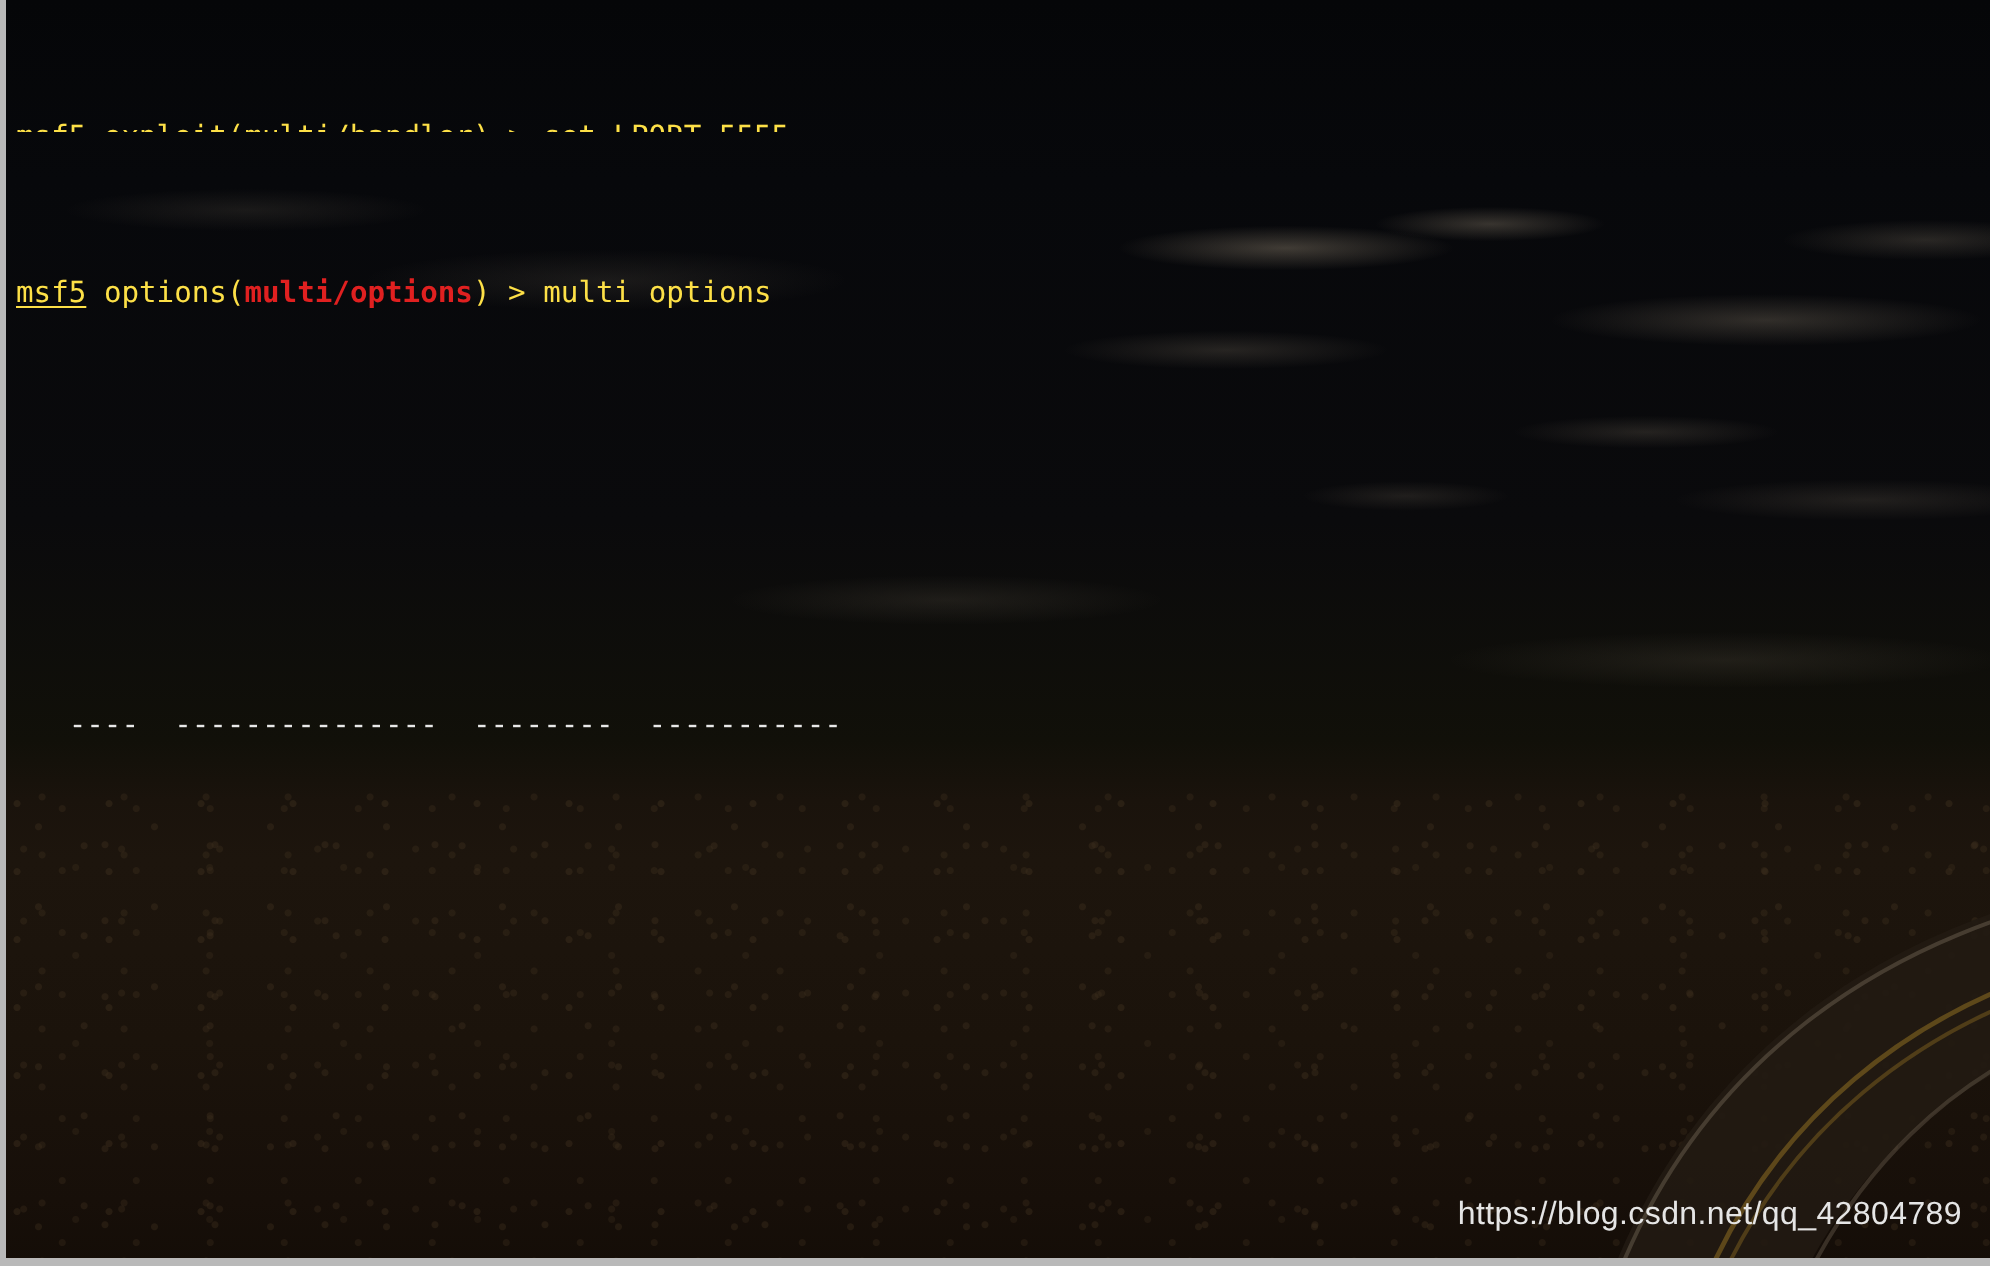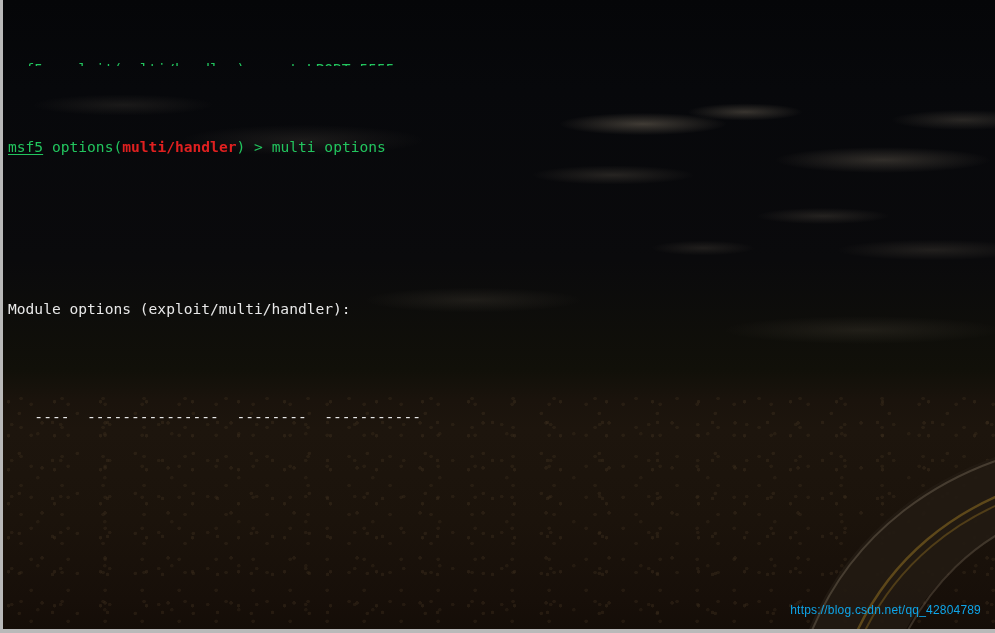--- a/index.html
+++ b/index.html
@@ -107,33 +107,33 @@
     white-space: pre;
   }
   .line.clipped-top {
     height: 6px;
     overflow: hidden;
     line-height: 18px;
     margin-top: -12px;
   }
   .spacer { height: 18px; }
 
-  .fg-white   { color: #22c55e; }
+  .fg-white   { color: #fde047; }
   .fg-red     { color: #e02020; font-weight: bold; }
   .underline  { text-decoration: underline; text-underline-offset: 2px; }
 
   
   #watermark {
     position: absolute;
     z-index: 3;
     right: 14px;
     bottom: 12px;
     font-family: "Liberation Sans", "DejaVu Sans", sans-serif;
-    font-size: 12px;
-    color: #0ea5e9;
+    font-size: 16px;
+    color: #e5e5e5;
     letter-spacing: 0.2px;
     white-space: nowrap;
   }
 </style>
 </head>
 <body>
 
 <div id="terminal-window">
 
   <div id="wallpaper"></div>
@@ -146,26 +146,25 @@
     <path d="M 420 96 C 322 116, 226 178, 192 308" stroke="#8a6a22" stroke-width="2.4" fill="none" opacity="0.65"></path>
     <path d="M 420 104 C 326 124, 232 184, 198 310" stroke="#8a6a22" stroke-width="2.0" fill="none" opacity="0.5"></path>
   </svg>
 
   <div id="console">
 
     
     <div class="line clipped-top"><span class="fg-white">msf5 exploit(multi/handler) &gt; set LPORT 5555</span></div>
 
     
-    <div class="line"><span class="fg-white underline">msf5</span><span class="fg-white"> options(</span><span class="fg-red">multi/handler</span><span class="fg-white">) &gt; </span><span class="fg-white">multi options</span></div>
-
-    <div class="spacer"></div>
-
-    
-    <div class="line">Module options (exploit/multi/handler):</div>
+    <div class="line"><span class="fg-white underline">msf5</span><span class="fg-white"> options(</span><span class="fg-red">multi/options</span><span class="fg-white">) &gt; </span><span class="fg-white">multi options</span></div>
+
+    <div class="spacer"></div>
+
+    
     <div class="spacer"></div>
     <div class="line">   ----  ---------------  --------  -----------</div>
 
     <div class="spacer"></div>
     <div class="spacer"></div>
 
     
     
     
     

